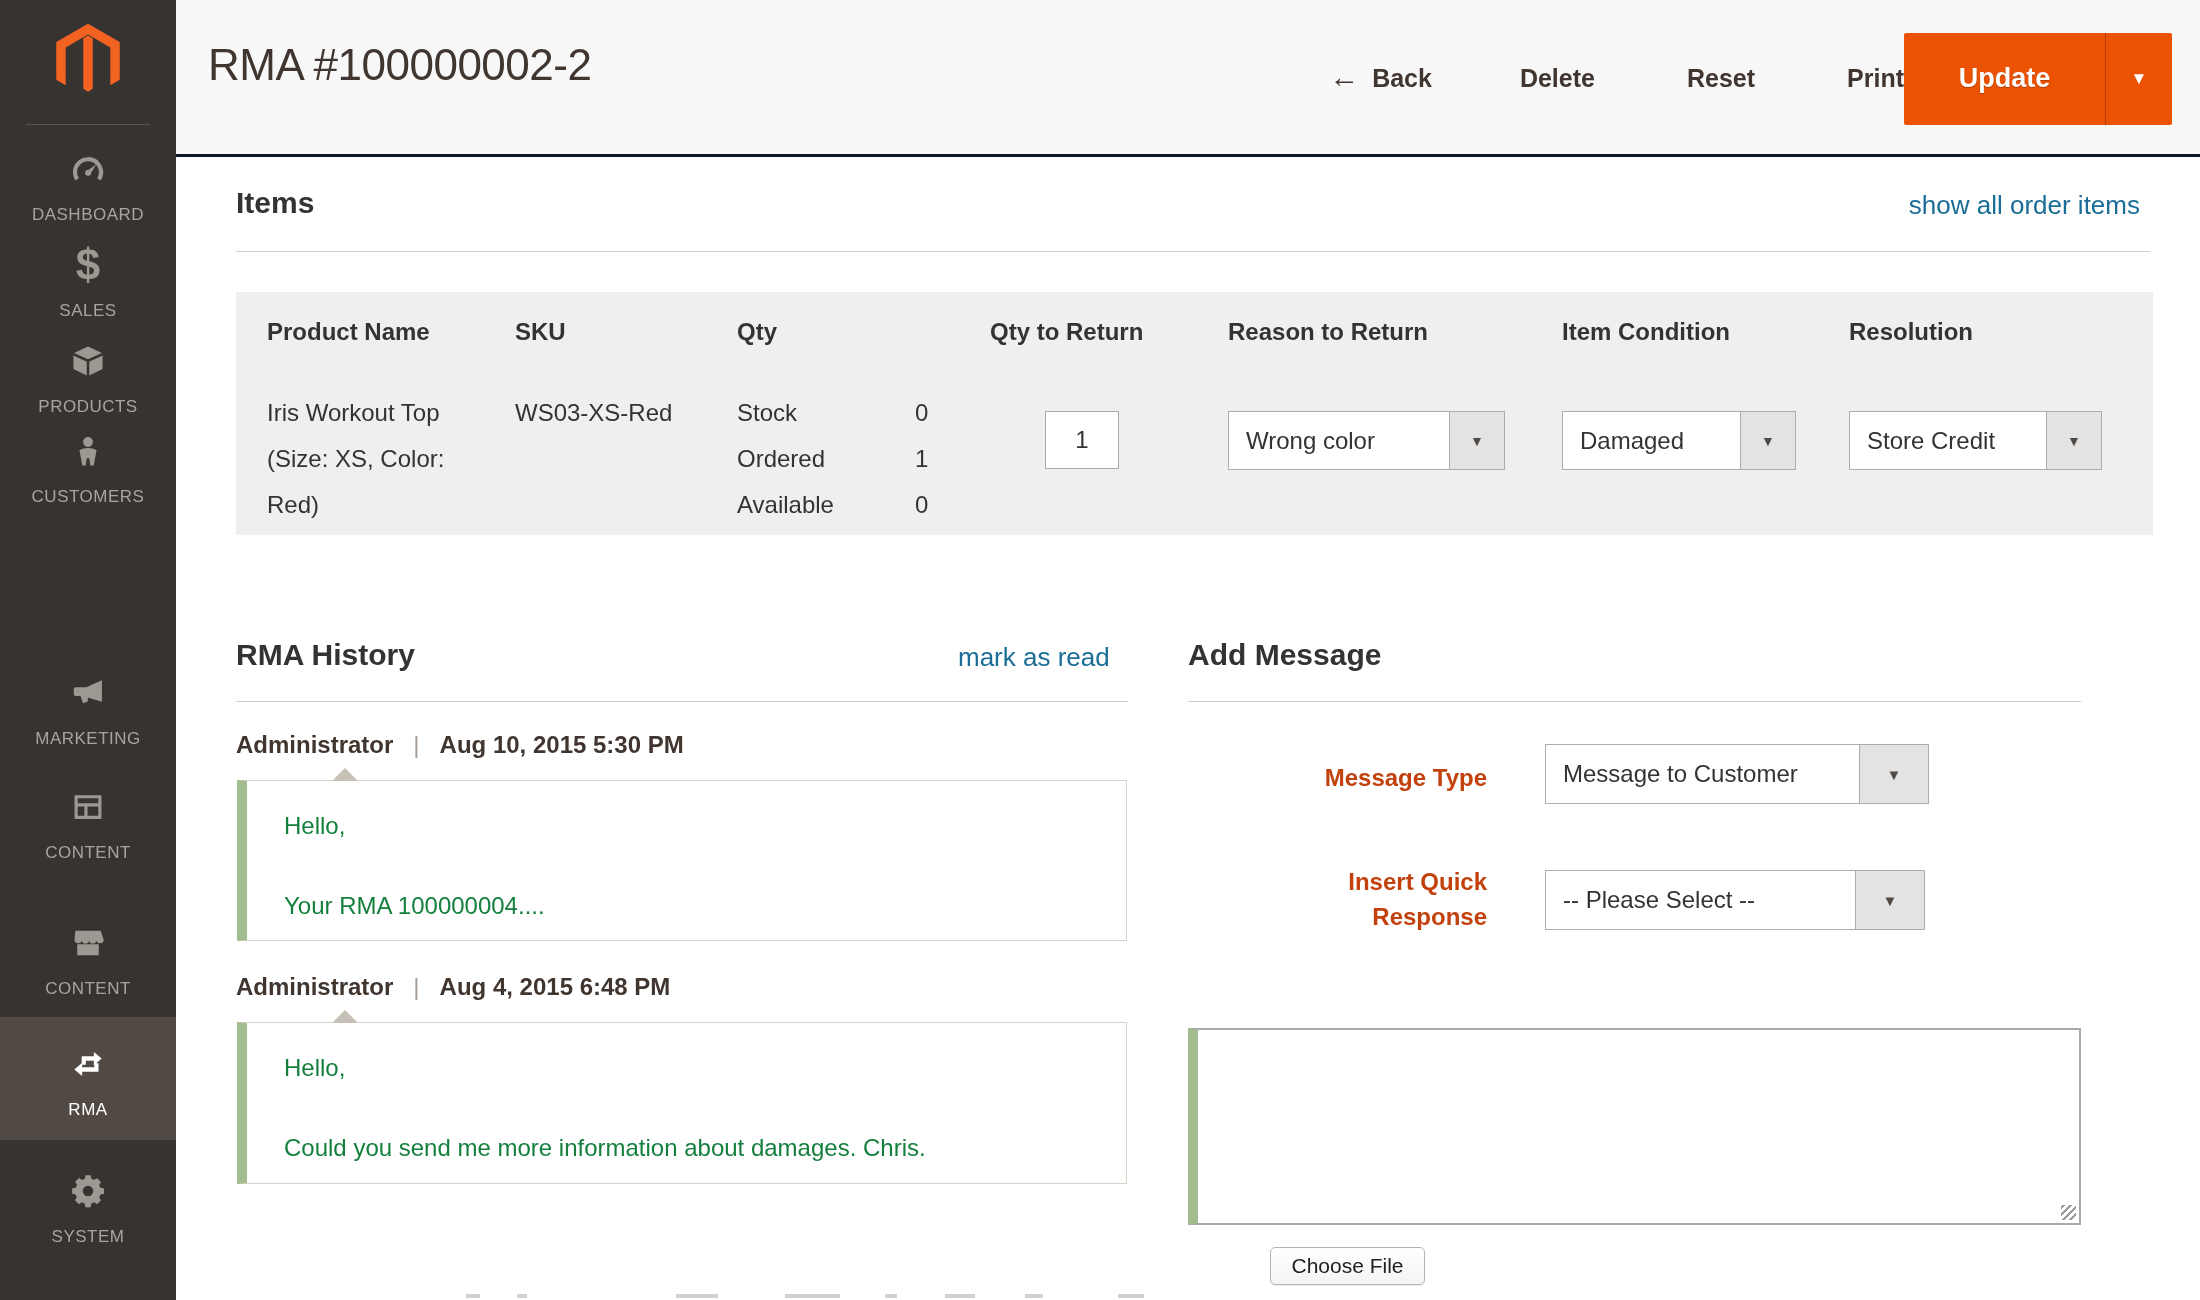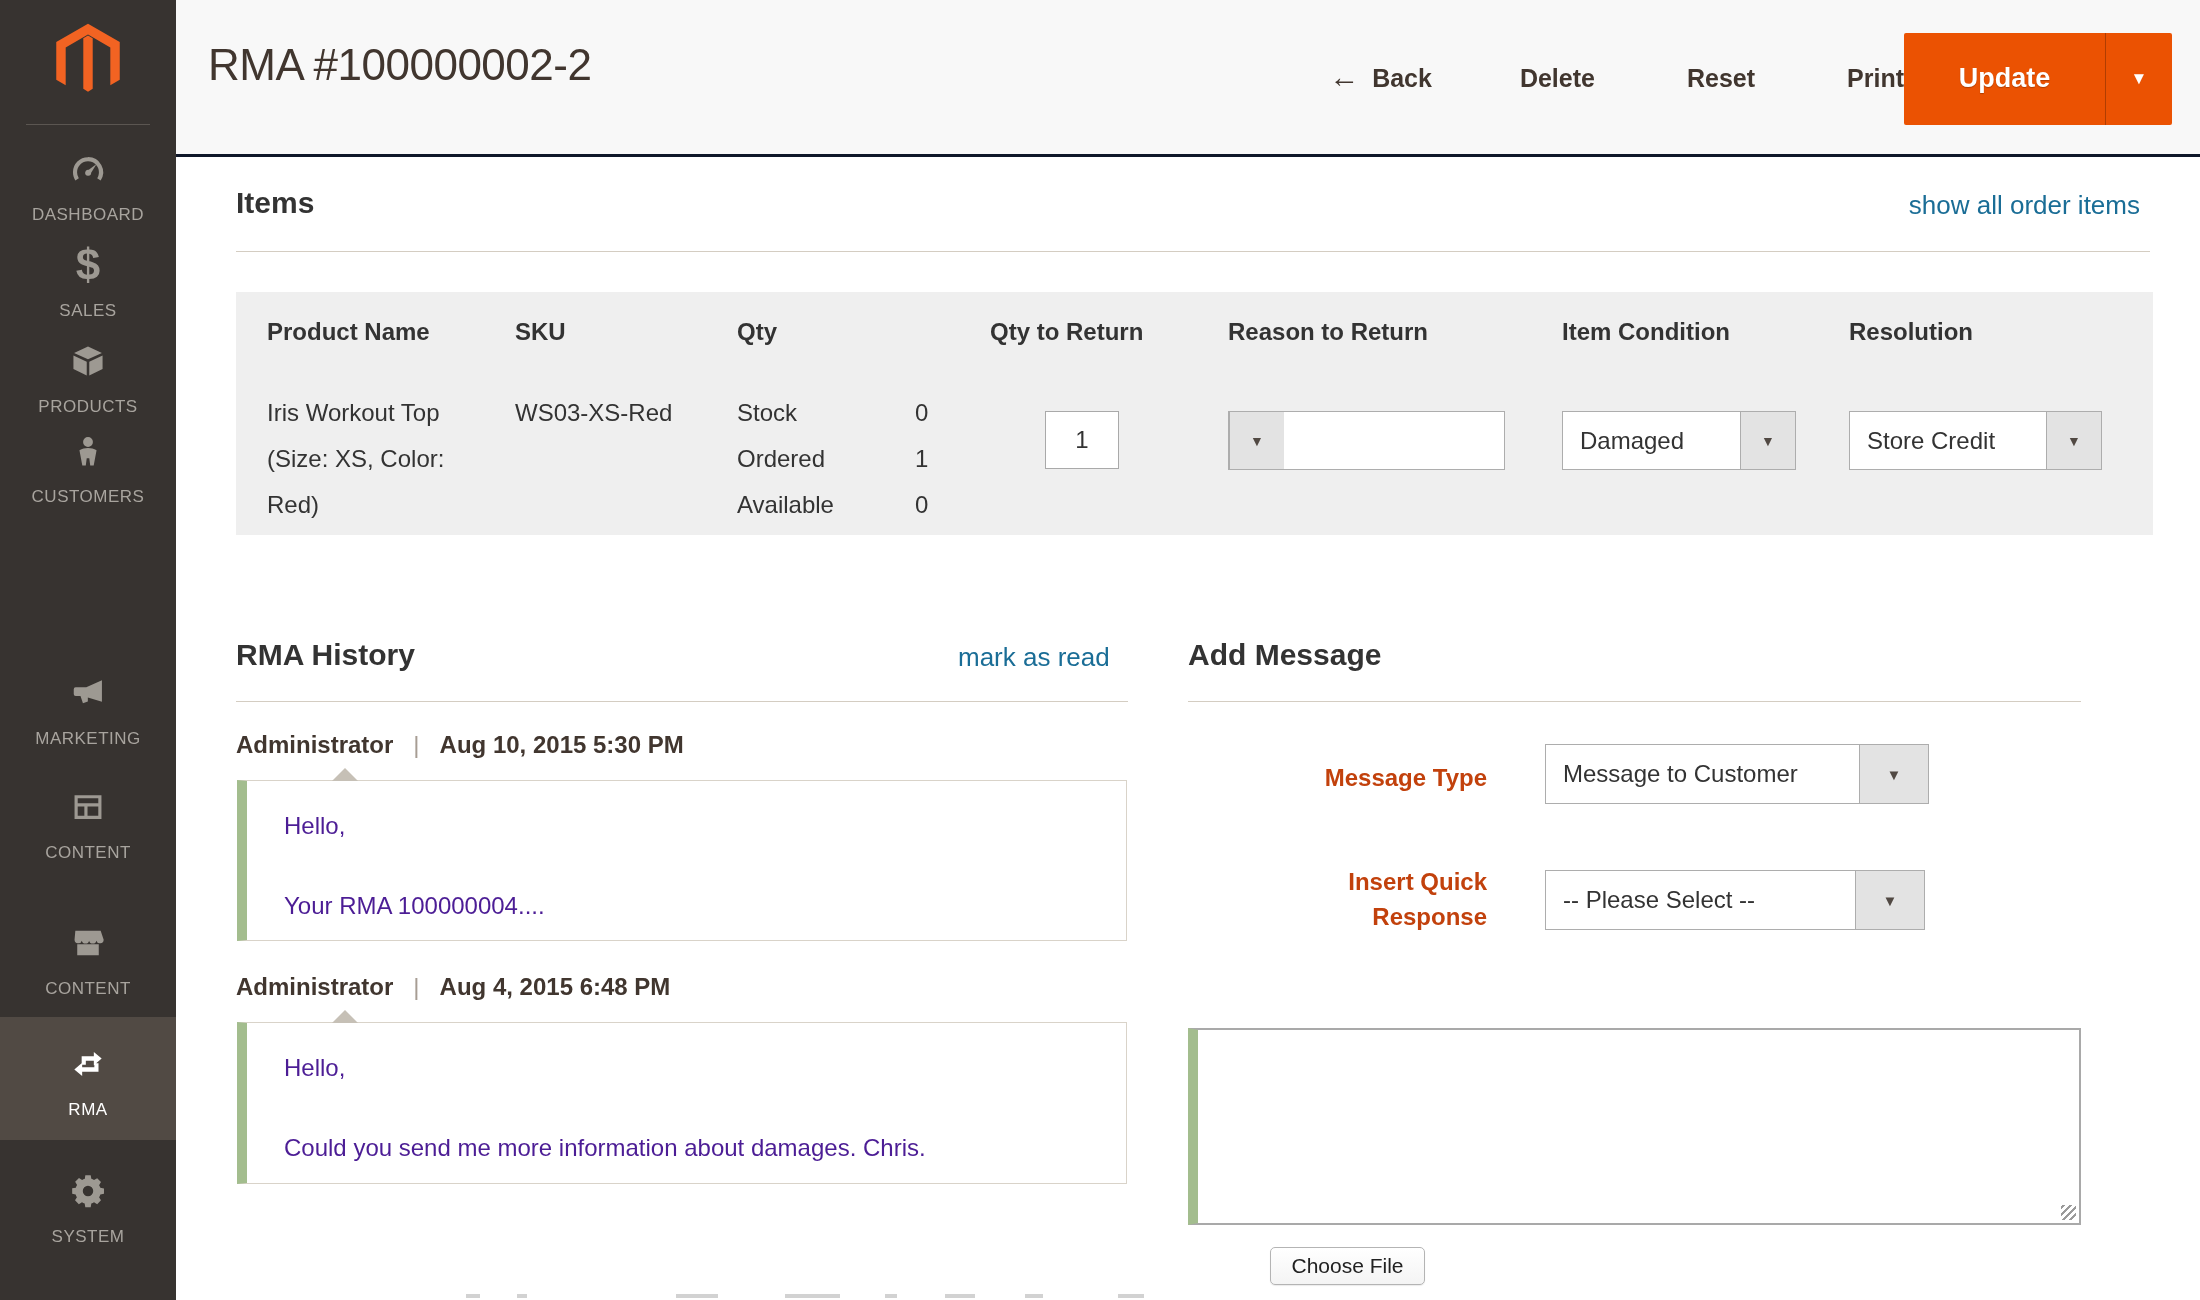--- a/index.html
+++ b/index.html
@@ -54,21 +54,21 @@
   .msel-arrow { width:55px; background:#e3e3e3; border-left:1px solid #adadad; display:flex; align-items:center; justify-content:center; font-size:14px; color:#514943; }
   .sel-reason { width:277px; }
   .sel-cond { width:234px; }
   .sel-res { width:253px; }
 
   
   .entry-head { position:absolute; display:flex; align-items:baseline; font-size:24px; font-weight:700; color:#41362f; }
   .entry-sep { margin:0 20px; font-weight:400; color:#a79d94; }
   .note { position:absolute; left:237px; width:890px; background:#fff; border:1px solid #d9d3c9; border-left:10px solid #a3bd8e; }
   .note::before { content:""; position:absolute; top:-13px; left:85px; border-left:13px solid transparent; border-right:13px solid transparent; border-bottom:13px solid #c6c0b6; }
-  .note-text { padding:25px 30px 0 37px; font-size:24px; line-height:40px; color:#4c1d95; white-space:pre-line; }
+  .note-text { padding:25px 30px 0 37px; font-size:24px; line-height:40px; color:#15803d; white-space:pre-line; }
 
   
   .f-label { position:absolute; font-size:24px; font-weight:600; color:#c2410c; text-align:right; line-height:35px; }
   .fsel { position:absolute; display:flex; height:60px; background:#fff; border:1px solid #adadad; cursor:pointer; }
   .fsel .msel-arrow { width:69px; font-size:15px; }
   .comment-box { position:absolute; left:1188px; top:1028px; width:893px; height:197px; border:2px solid #a9a9a9; border-left:10px solid #a3bd8e; background:#fff; }
   .comment-box textarea { width:100%; height:100%; border:none; outline:none; resize:none; font-family:inherit; font-size:24px; padding:12px; background:transparent; }
   .resize-handle { position:absolute; right:3px; bottom:3px; width:15px; height:15px; background:repeating-linear-gradient(-45deg, transparent 0 3px, #9a9a9a 3px 5px); cursor:nwse-resize; }
   .choose-file { position:absolute; left:1270px; top:1247px; width:155px; height:38px; background:linear-gradient(#ffffff,#f4f4f4); border:1px solid #b4b4b4; border-radius:5px; box-shadow:0 1px 1px rgba(0,0,0,.08); font-size:21px; color:#222; font-family:inherit; cursor:pointer; }
 
@@ -219,20 +219,21 @@
         <div class="qrow">
           <span class="qlabel">Available</span>
           <span>0</span>
         </div>
       </div>
       <div class="td">
         <input class="qty-input" type="text" value="1" style="">
       </div>
       <div class="td">
         <div class="msel sel-reason">
+          <span class="msel-txt">Wrong color</span>
           <span class="msel-arrow">▼</span>
         </div>
       </div>
       <div class="td">
         <div class="msel sel-cond">
           <span class="msel-txt">Damaged</span>
           <span class="msel-arrow">▼</span>
         </div>
       </div>
       <div class="td">

